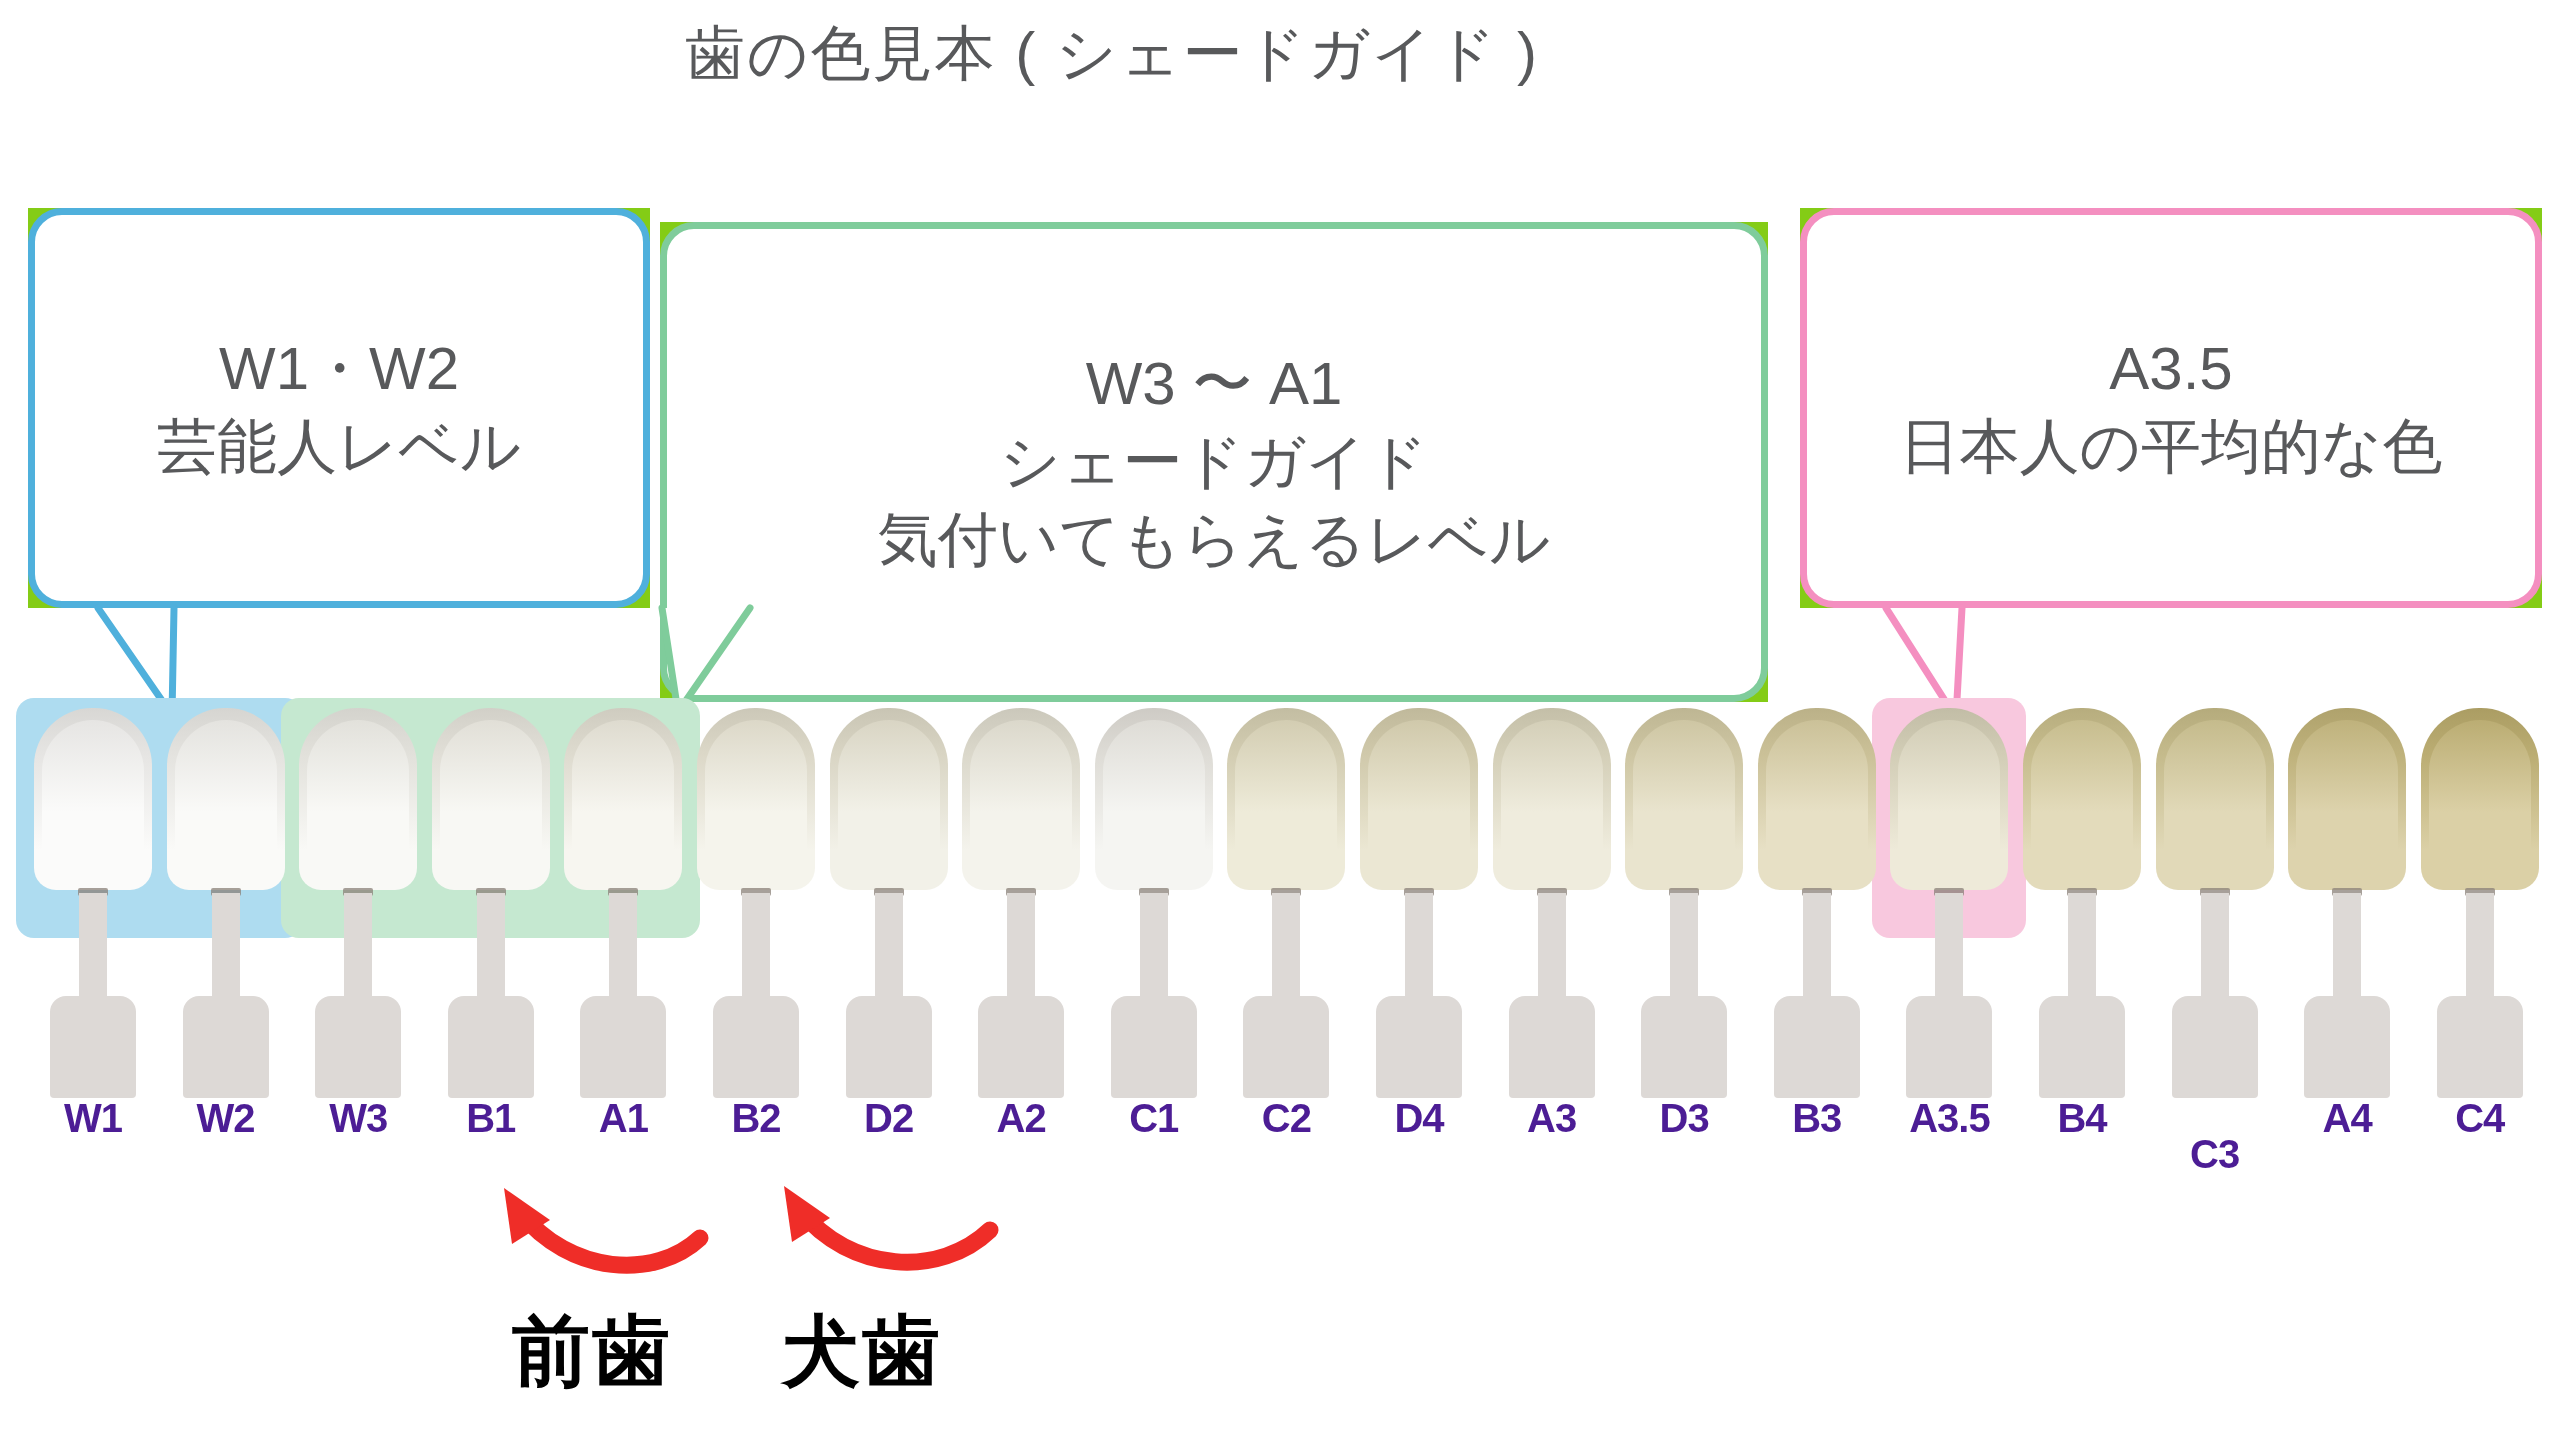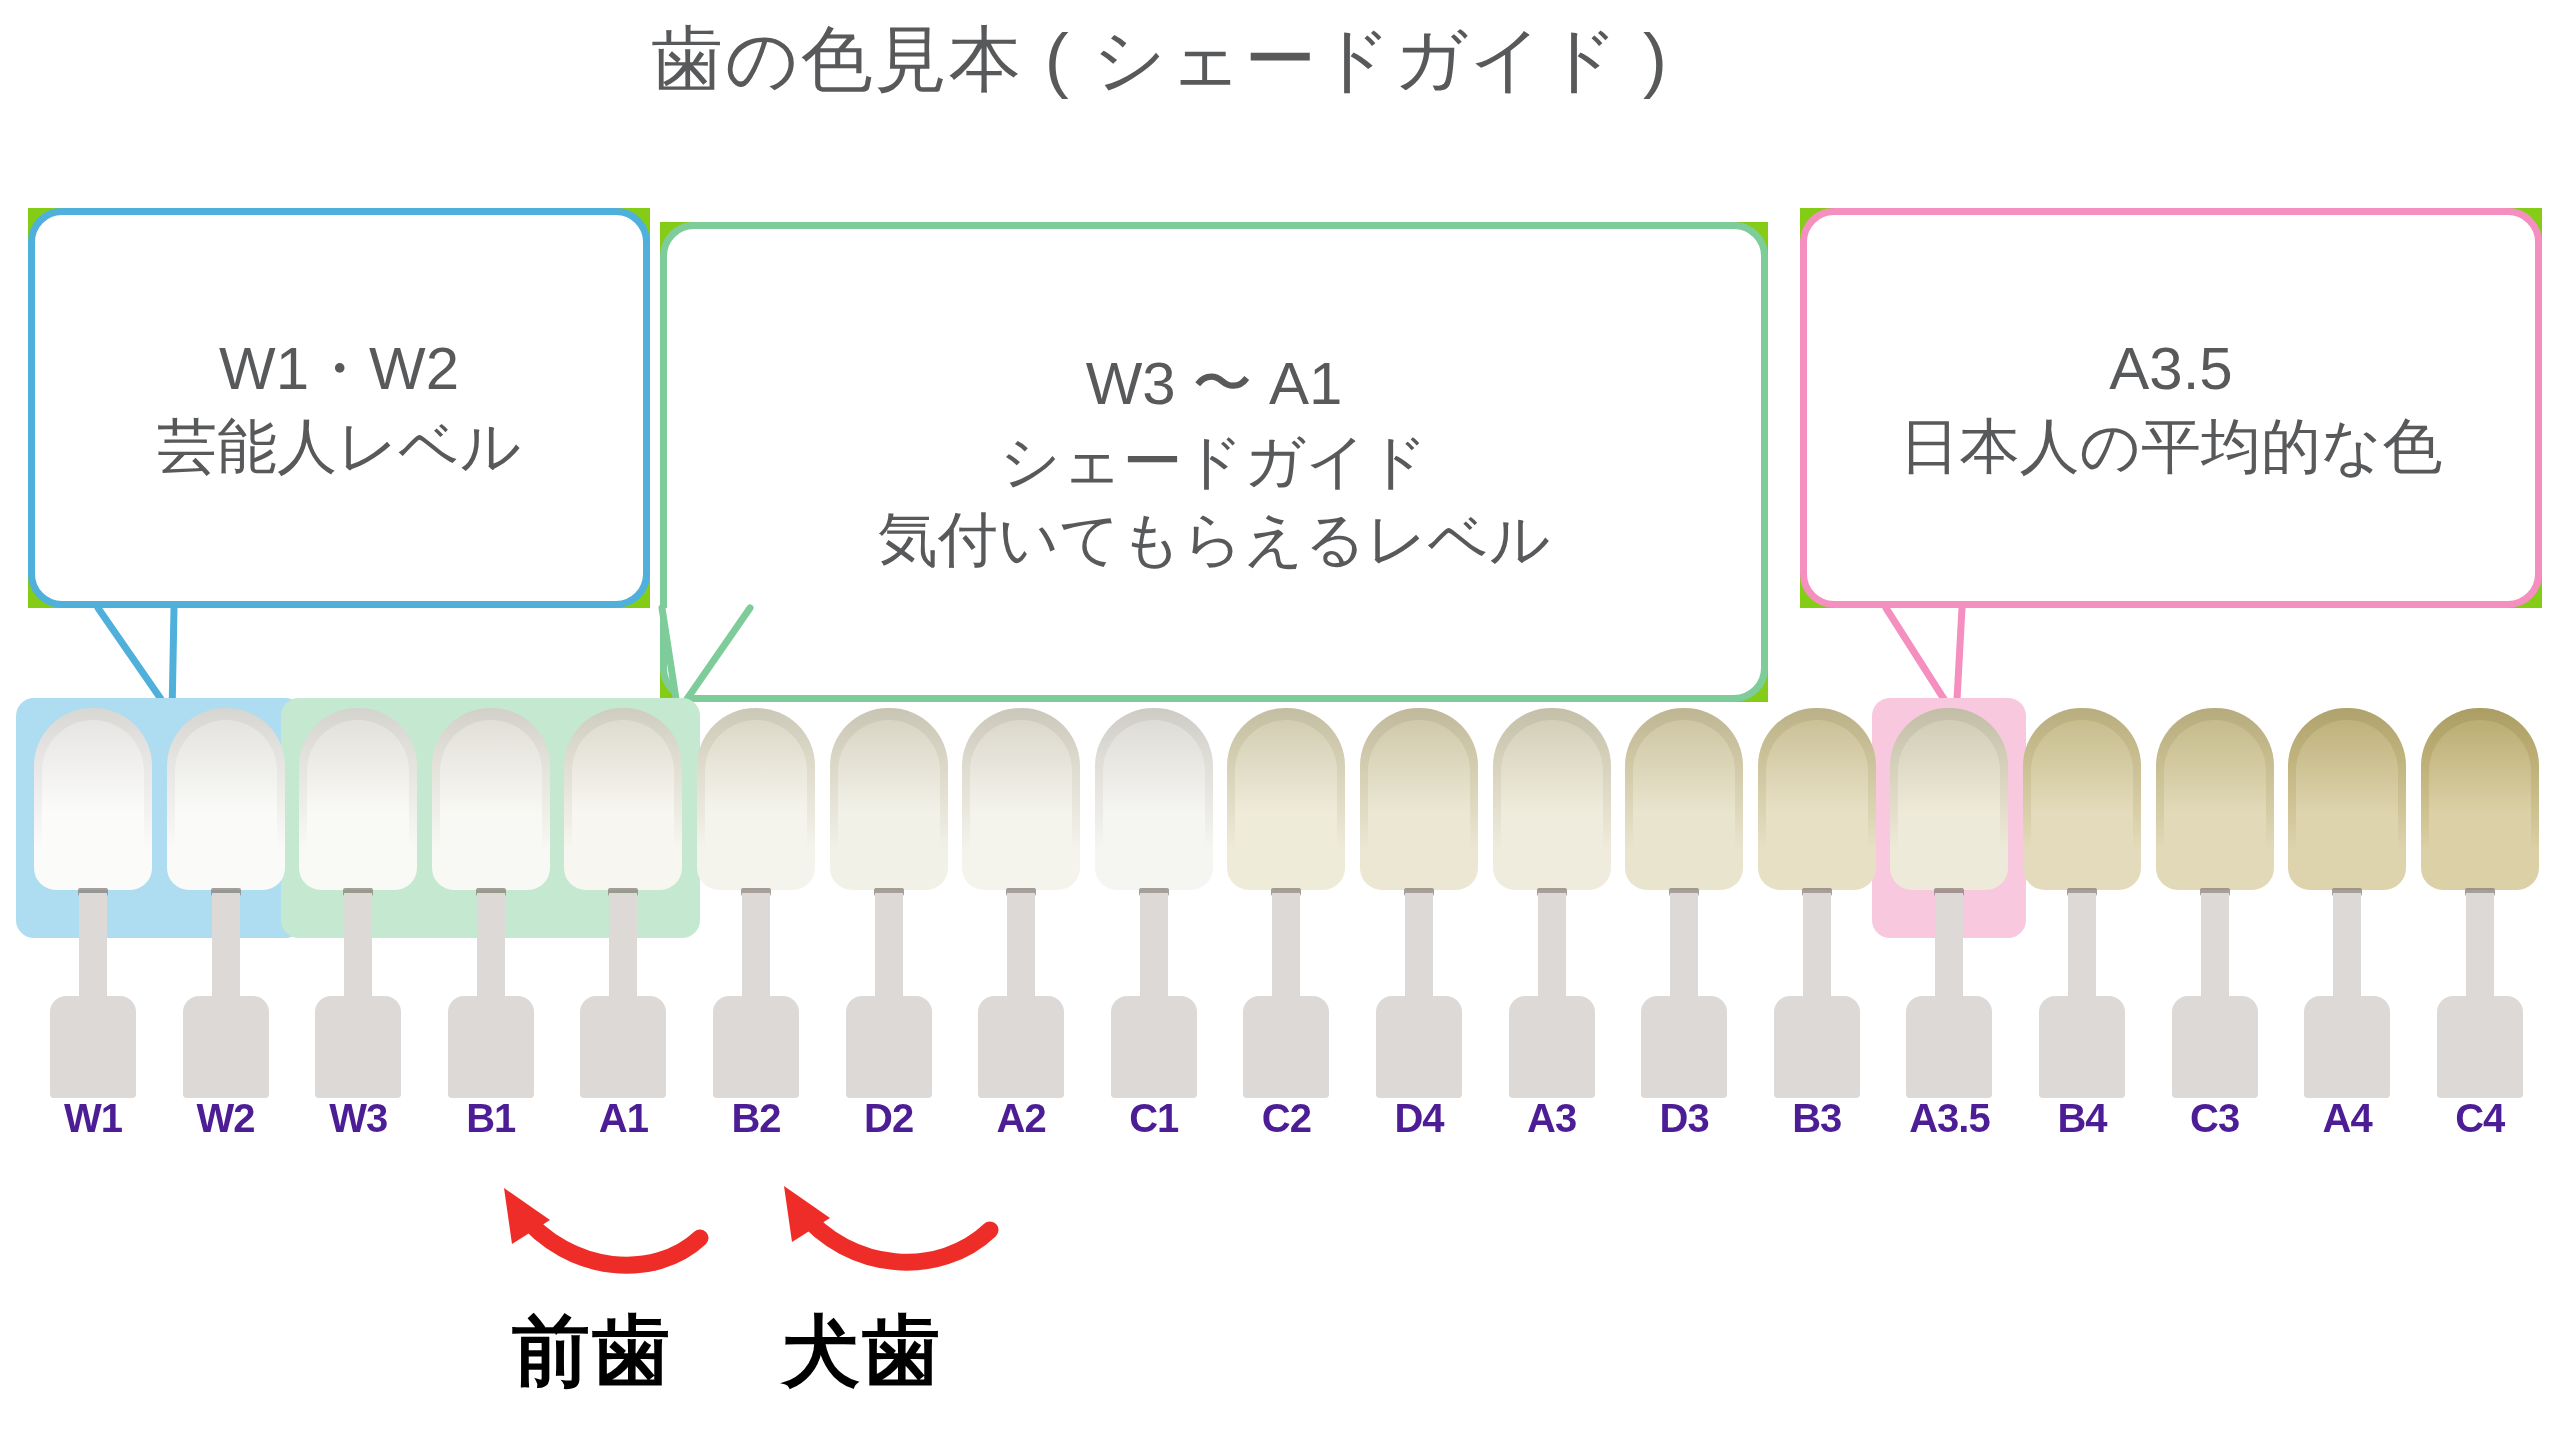--- a/index.html
+++ b/index.html
@@ -6,22 +6,22 @@
   body{
     width:2560px;height:1440px;position:relative;overflow:hidden;
     font-family:"Liberation Sans","DejaVu Sans",sans-serif;
     -webkit-font-smoothing:antialiased;
   }
   #stage{position:absolute;left:0;top:0;width:2560px;height:1440px;}
 
   
   .title{
     position:absolute;left:0;top:22px;width:2224px;text-align:center;
-    font-size:72px;line-height:1.05;color:#58595b;font-weight:400;
-    letter-spacing:2px;white-space:nowrap;padding-left:48px;
+    font-size:60px;line-height:1.05;color:#58595b;font-weight:400;
+    letter-spacing:2px;white-space:nowrap;
   }
 
   
   .callout{position:absolute;box-sizing:border-box;background:#84cc16;}
   .callout .box{
     position:absolute;left:0;top:0;width:100%;height:100%;
     box-sizing:border-box;background:#fff;border-style:solid;border-width:7px;
     border-radius:34px;
   }
   .callout .txt{
@@ -267,21 +267,21 @@
       <div class="lbl" style="left: 823.6px;">D2</div>
       <div class="lbl" style="left: 956.2px;">A2</div>
       <div class="lbl" style="left: 1088.8px;">C1</div>
       <div class="lbl" style="left: 1221.4px;">C2</div>
       <div class="lbl" style="left: 1354px;">D4</div>
       <div class="lbl" style="left: 1486.6px;">A3</div>
       <div class="lbl" style="left: 1619.2px;">D3</div>
       <div class="lbl" style="left: 1751.8px;">B3</div>
       <div class="lbl" style="left: 1884.4px;">A3.5</div>
       <div class="lbl" style="left: 2017px;">B4</div>
-      <div class="lbl" style="left: 2149.6px;">C3</div>
+      <div class="lbl" style="left: 2149.6px; margin-top: 36px;">C3</div>
       <div class="lbl" style="left: 2282.2px;">A4</div>
       <div class="lbl" style="left: 2414.8px;">C4</div>
     </div>
 
   <svg style="position:absolute;left:400px;top:1180px;width:700px;height:130px" viewBox="0 0 700 130">
     <g fill="none" stroke="#ef2d28" stroke-width="17" stroke-linecap="round">
       <path d="M 120 32 C 170 95 255 100 300 58"></path>
       <path d="M 400 30 C 450 93 540 98 590 50"></path>
     </g>
     <path d="M 104 8 L 150 40 L 112 64 Z" fill="#ef2d28"></path>

